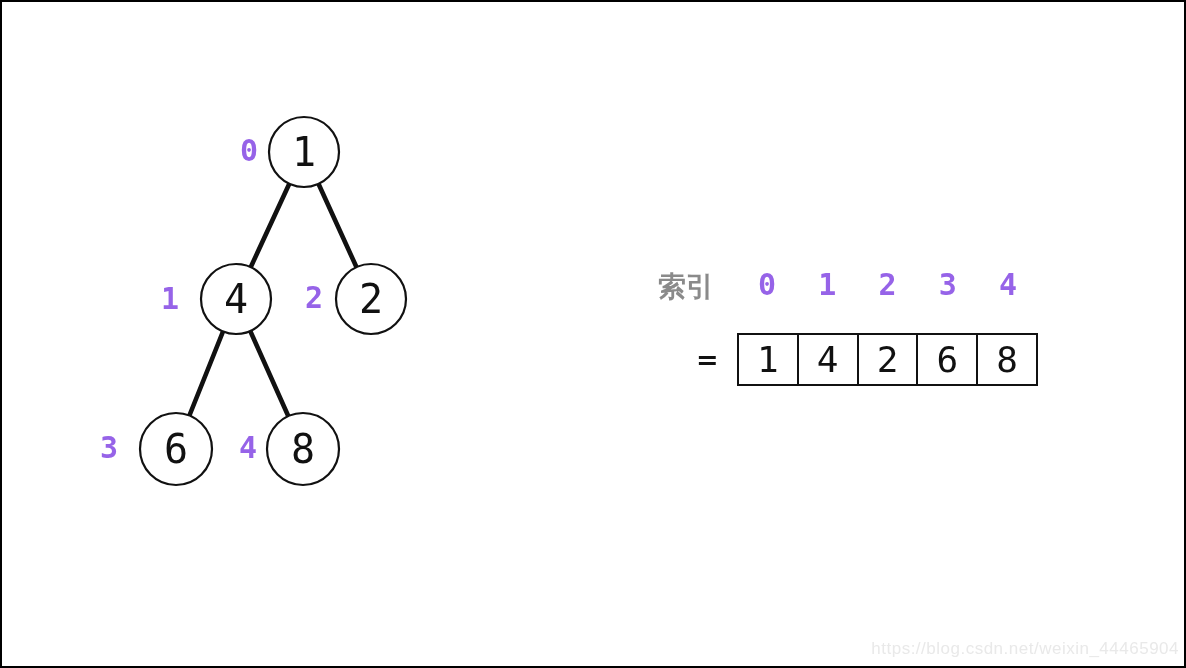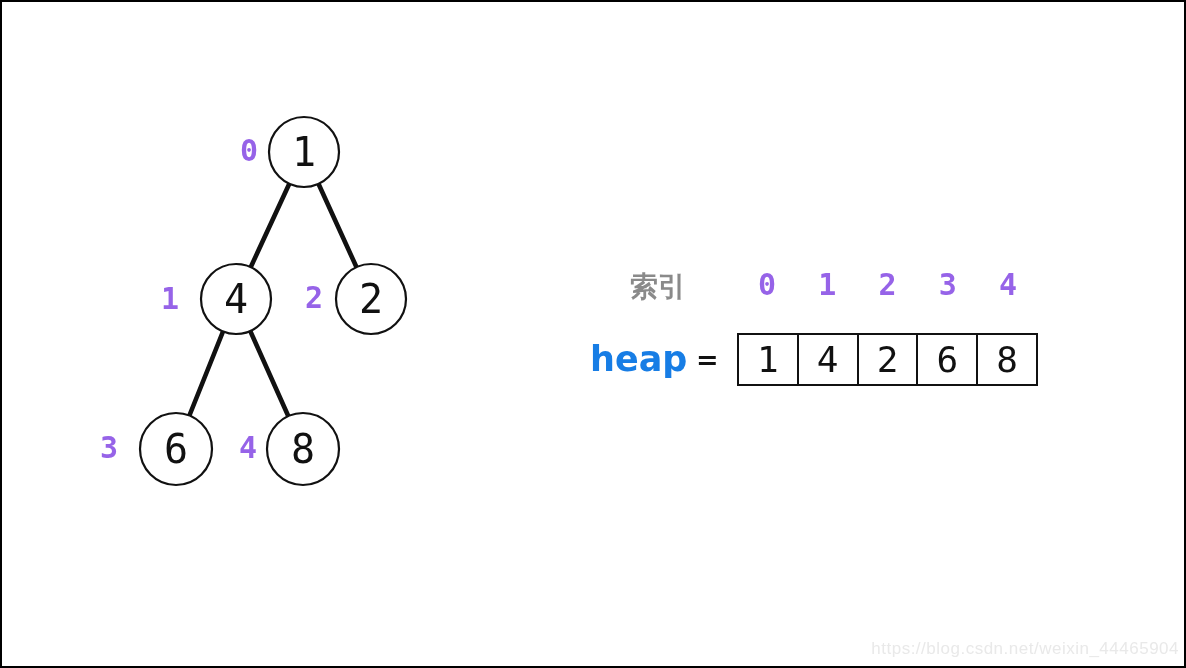--- a/index.html
+++ b/index.html
@@ -18,21 +18,21 @@
   .node-value{
     font-family:"DejaVu Sans Mono", monospace;
     font-size:40px;fill:#111;text-anchor:middle;
   }
   .tree-index{
     font-family:"DejaVu Sans Mono", monospace;
     font-weight:bold;font-size:30px;fill:#9663e8;text-anchor:middle;
   }
   .idx-header{
     position:absolute;left:600px;top:266px;width:112px;
-    text-align:center;
+    text-align:right;
     font-size:28px;font-weight:bold;color:#8a8a8a;
   }
   .idx-row{
     position:absolute;left:735px;top:266px;width:301px;height:34px;
     display:flex;
   }
   .idx-row span{
     flex:1;text-align:center;
     font-family:"DejaVu Sans Mono", monospace;
     font-weight:bold;font-size:30px;color:#9663e8;line-height:34px;
@@ -100,21 +100,20 @@
   <div class="idx-header">索引</div>
 
   <div class="idx-row">
     <span>0</span>
     <span>1</span>
     <span>2</span>
     <span>3</span>
     <span>4</span>
   </div>
 
-  <div class="heap-label">heap</div>
   <div class="equals">=</div>
 
   <div class="heap-table">
     <div class="heap-cell">1</div>
     <div class="heap-cell">4</div>
     <div class="heap-cell">2</div>
     <div class="heap-cell">6</div>
     <div class="heap-cell">8</div>
   </div>
 

